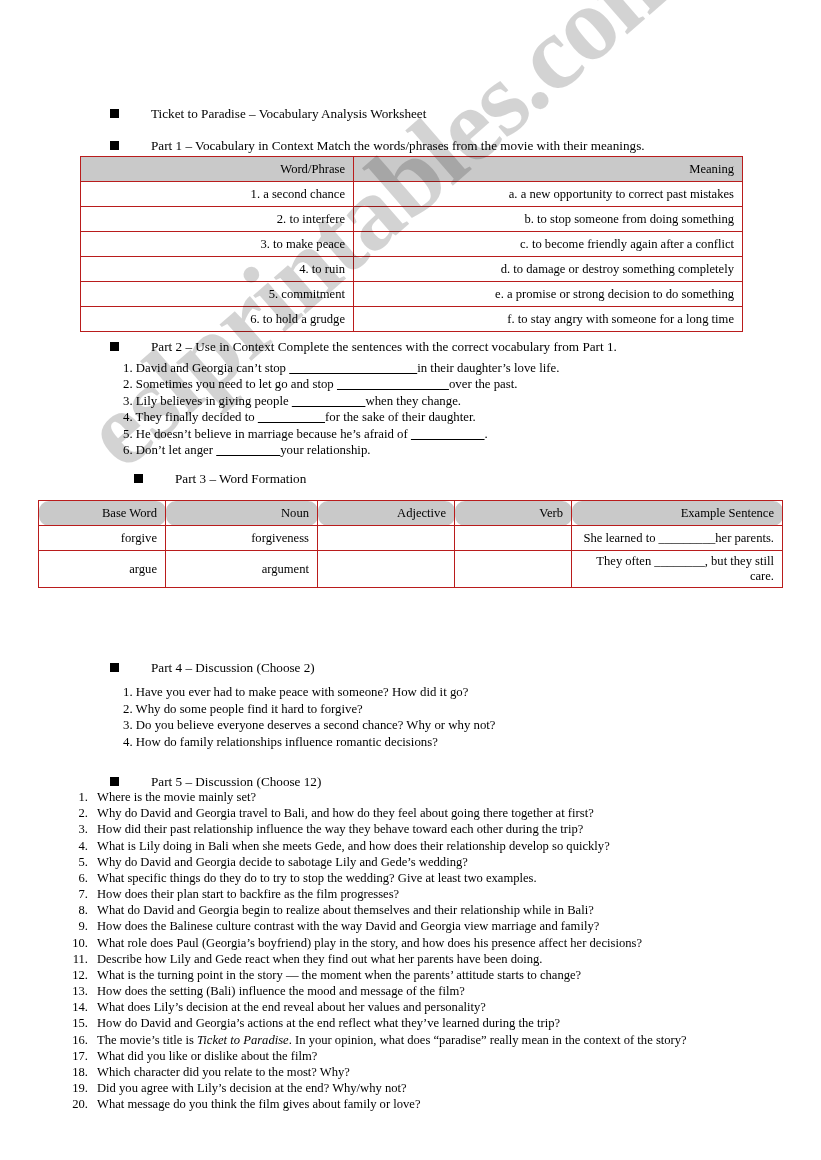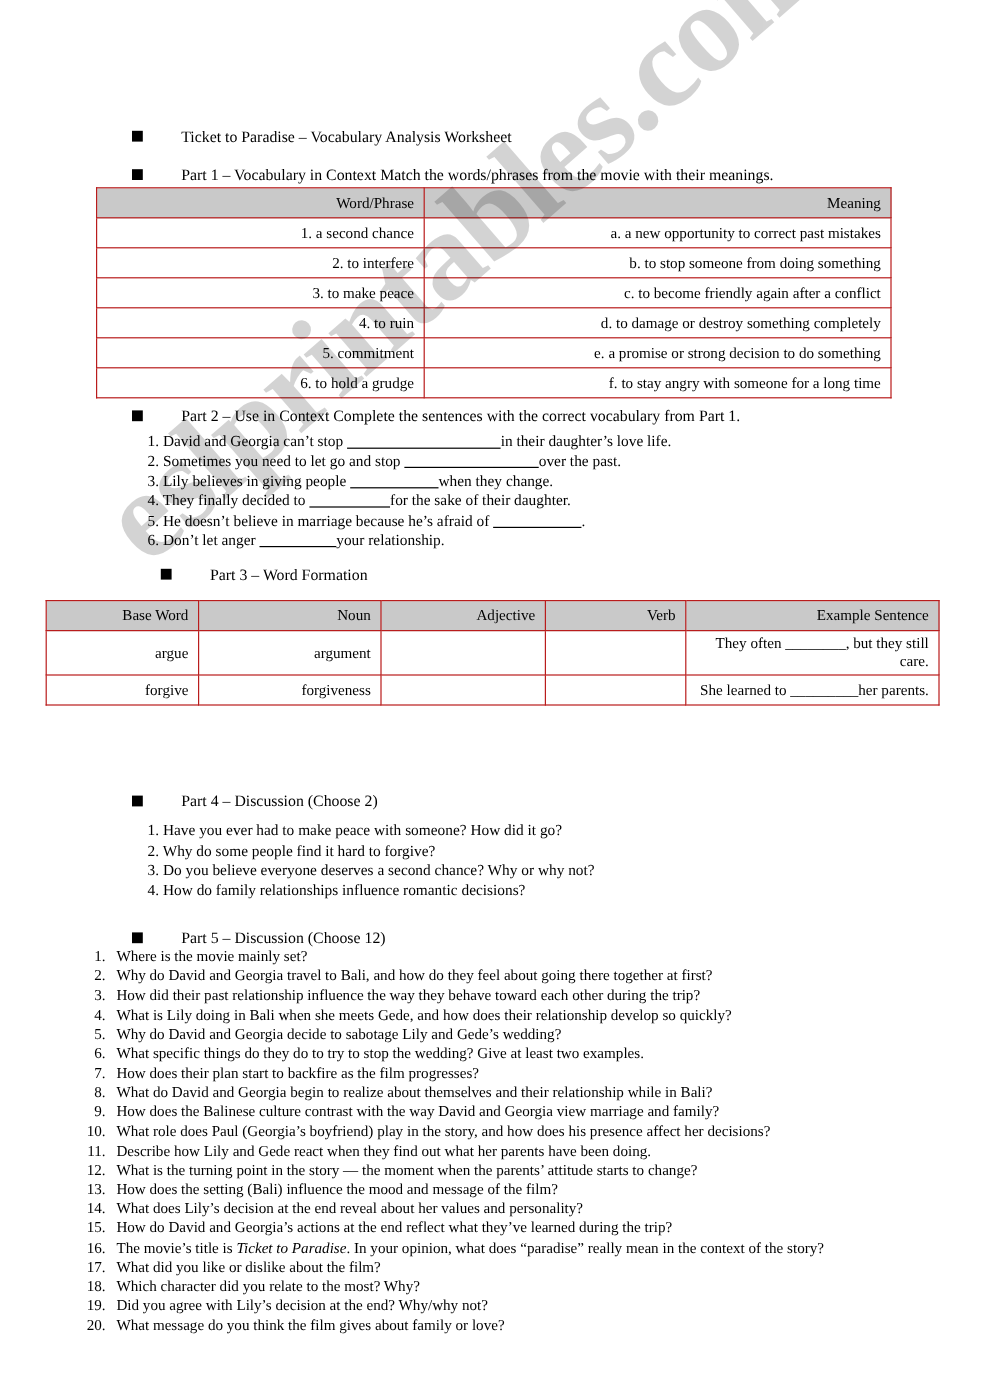--- a/index.html
+++ b/index.html
@@ -122,21 +122,21 @@
   
   #part3-heading { position: absolute; left: 123px; top: 471px; padding-left: 11px; }
 
   #table3 {
     position: absolute;
     left: 38px;
     top: 500px;
     width: 745px;
     z-index: 2;
   }
-  #table3 th, #table3 td { height: 18px; }
+  #table3 th, #table3 td { height: 18px; border-radius: 10px; }
   #table3 .cA { width: 110px; }
   #table3 .cB { width: 135px; }
   #table3 .cC { width: 120px; }
   #table3 .cD { width: 100px; }
 
   
   #part4-heading { position: absolute; left: 110px; top: 660px; }
   #part4-list {
     position: absolute;
     left: 123px;
@@ -248,32 +248,32 @@
         <tr>
           <th class="cA">Base Word</th>
           <th class="cB">Noun</th>
           <th class="cC">Adjective</th>
           <th class="cD">Verb</th>
           <th>Example Sentence</th>
         </tr>
       </thead>
       <tbody id="table3-body">
           <tr>
+            <td class="cA">forgive</td>
+            <td class="cB">forgiveness</td>
+            <td class="cC">&nbsp;</td>
+            <td class="cD">&nbsp;</td>
+            <td><span>She learned to </span><span>_________</span><span>her parents.</span></td>
+          </tr>
+          <tr>
             <td class="cA">argue</td>
             <td class="cB">argument</td>
             <td class="cC">&nbsp;</td>
             <td class="cD">&nbsp;</td>
             <td><span>They often </span><span>________</span><span>, but they still care.</span></td>
-          </tr>
-          <tr>
-            <td class="cA">forgive</td>
-            <td class="cB">forgiveness</td>
-            <td class="cC">&nbsp;</td>
-            <td class="cD">&nbsp;</td>
-            <td><span>She learned to </span><span>_________</span><span>her parents.</span></td>
           </tr>
         </tbody>
     </table>
 
     <div class="sq-heading" id="part4-heading">
       <span class="sq-bullet"></span>
       <span class="htext">Part 4 – Discussion (Choose 2)</span>
     </div>
     <div id="part4-list">
         <div>1. Have you ever had to make peace with someone? How did it go?</div>

